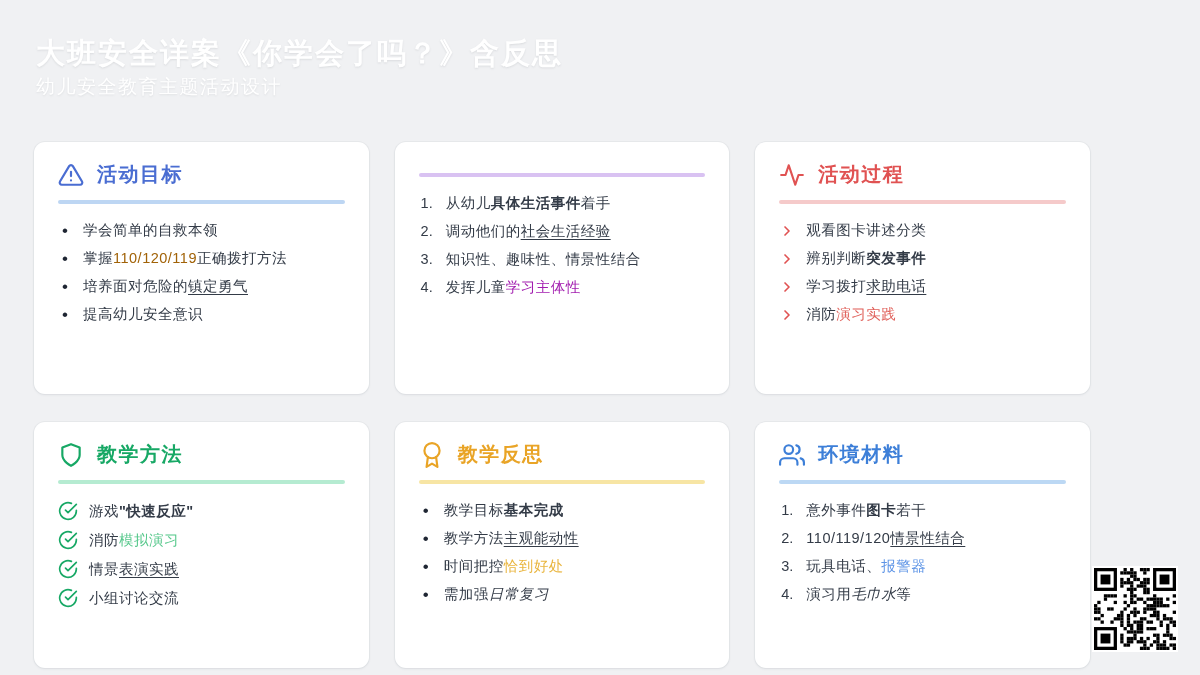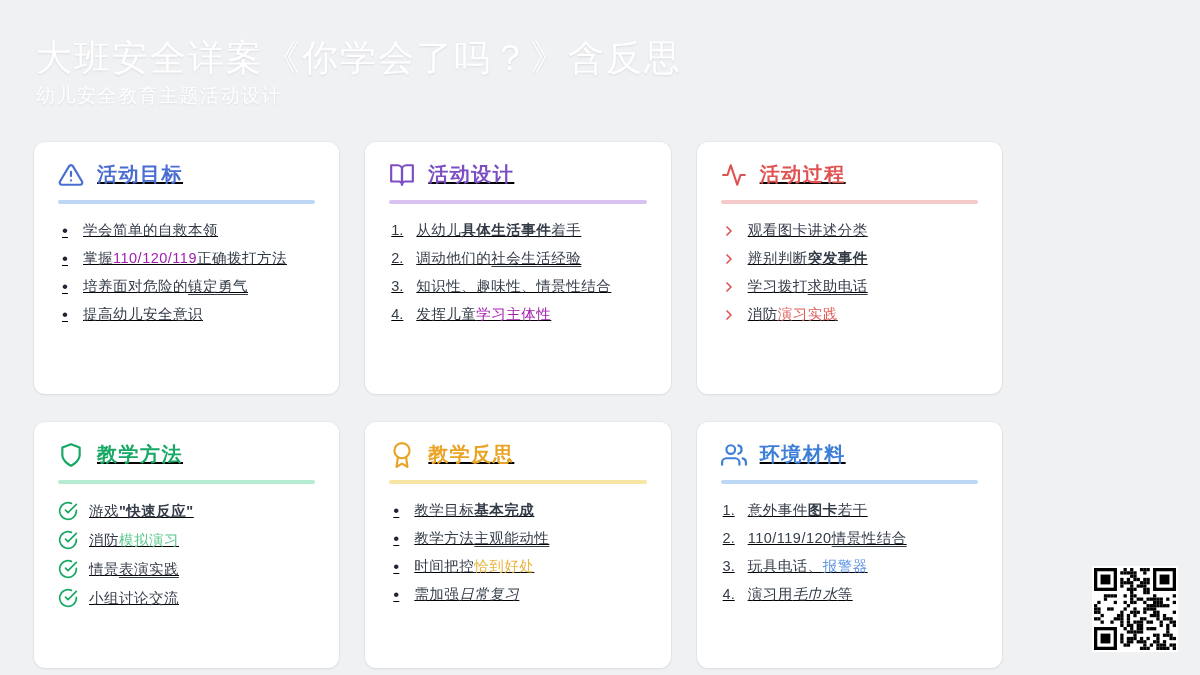--- a/index.html
+++ b/index.html
@@ -3,30 +3,30 @@
 <meta charset="utf-8">
 <style>
   html,body{margin:0;padding:0;}
   body{
     width:1200px;height:675px;overflow:hidden;position:relative;
     background:#f0f1f3;
     font-family:"Liberation Sans","DejaVu Sans",sans-serif;
   }
   .page-header{position:absolute;left:36px;top:34px;}
   .page-title{
-    margin:0;font-size:36px;font-weight:400;color:#ffffff;letter-spacing:2px;
+    margin:0;font-size:29px;font-weight:700;color:#ffffff;letter-spacing:2px;
     text-shadow:0 1px 2px rgba(120,125,135,0.18);
   }
   .page-subtitle{
     font-size:19px;font-weight:400;color:#ffffff;letter-spacing:1.5px;
     text-shadow:0 1px 2px rgba(120,125,135,0.15);
   }
   .cards-grid{
-    position:absolute;left:34px;top:142px;width:968px;
-    display:grid;grid-template-columns:repeat(3,1fr);column-gap:26px;row-gap:28px;text-decoration:underline;
+    position:absolute;left:34px;top:142px;width:1056px;
+    display:grid;grid-template-columns:repeat(3,1fr);column-gap:26px;row-gap:28px;
   }
   .card{
     background:#ffffff;border-radius:11px;box-sizing:border-box;
     height:252px;padding:19px 24px;
     box-shadow:0 1px 3px rgba(35,45,65,0.07),0 0 0 1px rgba(35,45,65,0.035);
   }
   .card:nth-child(n+4){height:246px;}
   .card-header{display:flex;align-items:center;gap:13px;}
   .card-icon{color:var(--accent);display:inline-flex;}
   .card-icon svg{width:26px;height:26px;}
@@ -74,42 +74,33 @@
       <h2 class="card-title">活动目标</h2>
     </div>
     <div class="accent-underline"></div>
     <ul class="items">
         <li class="item">
           <span class="marker bullet">•</span>
           <span class="item-text"><span>学会简单的自救本领</span></span>
         </li>
         <li class="item">
           <span class="marker bullet">•</span>
-          <span class="item-text"><span>掌握</span><span style="color: #a21caf;">110/120/119</span><span>正确拨打方法</span></span>
+          <span class="item-text"><span>掌握</span><span style="color: #a16207;">110/120/119</span><span>正确拨打方法</span></span>
         </li>
         <li class="item">
           <span class="marker bullet">•</span>
           <span class="item-text"><span>培养面对危险的</span><span class="seg-underline">镇定勇气</span></span>
         </li>
         <li class="item">
           <span class="marker bullet">•</span>
           <span class="item-text"><span>提高幼儿安全意识</span></span>
         </li>
       </ul>
   </section>
     <section class="card" style="--accent: #7c4ec4; --underline: #d9c2f2;">
-    <div class="card-header">
-      <span class="card-icon">
-          <svg viewBox="0 0 24 24" fill="none" stroke="currentColor" stroke-width="2" stroke-linecap="round" stroke-linejoin="round">
-            <path d="M2 3h6a4 4 0 0 1 4 4v14a3 3 0 0 0-3-3H2z"></path>
-            <path d="M22 3h-6a4 4 0 0 0-4 4v14a3 3 0 0 1 3-3h7z"></path>
-          </svg>
-        </span>
-      <h2 class="card-title">活动设计</h2>
-    </div>
     <div class="accent-underline"></div>
     <ul class="items">
         <li class="item">
           <span class="marker num">1.</span>
           <span class="item-text"><span>从幼儿</span><span class="seg-bold">具体生活事件</span><span>着手</span></span>
         </li>
         <li class="item">
           <span class="marker num">2.</span>
           <span class="item-text"><span>调动他们的</span><span class="seg-underline">社会生活经验</span></span>
         </li>

